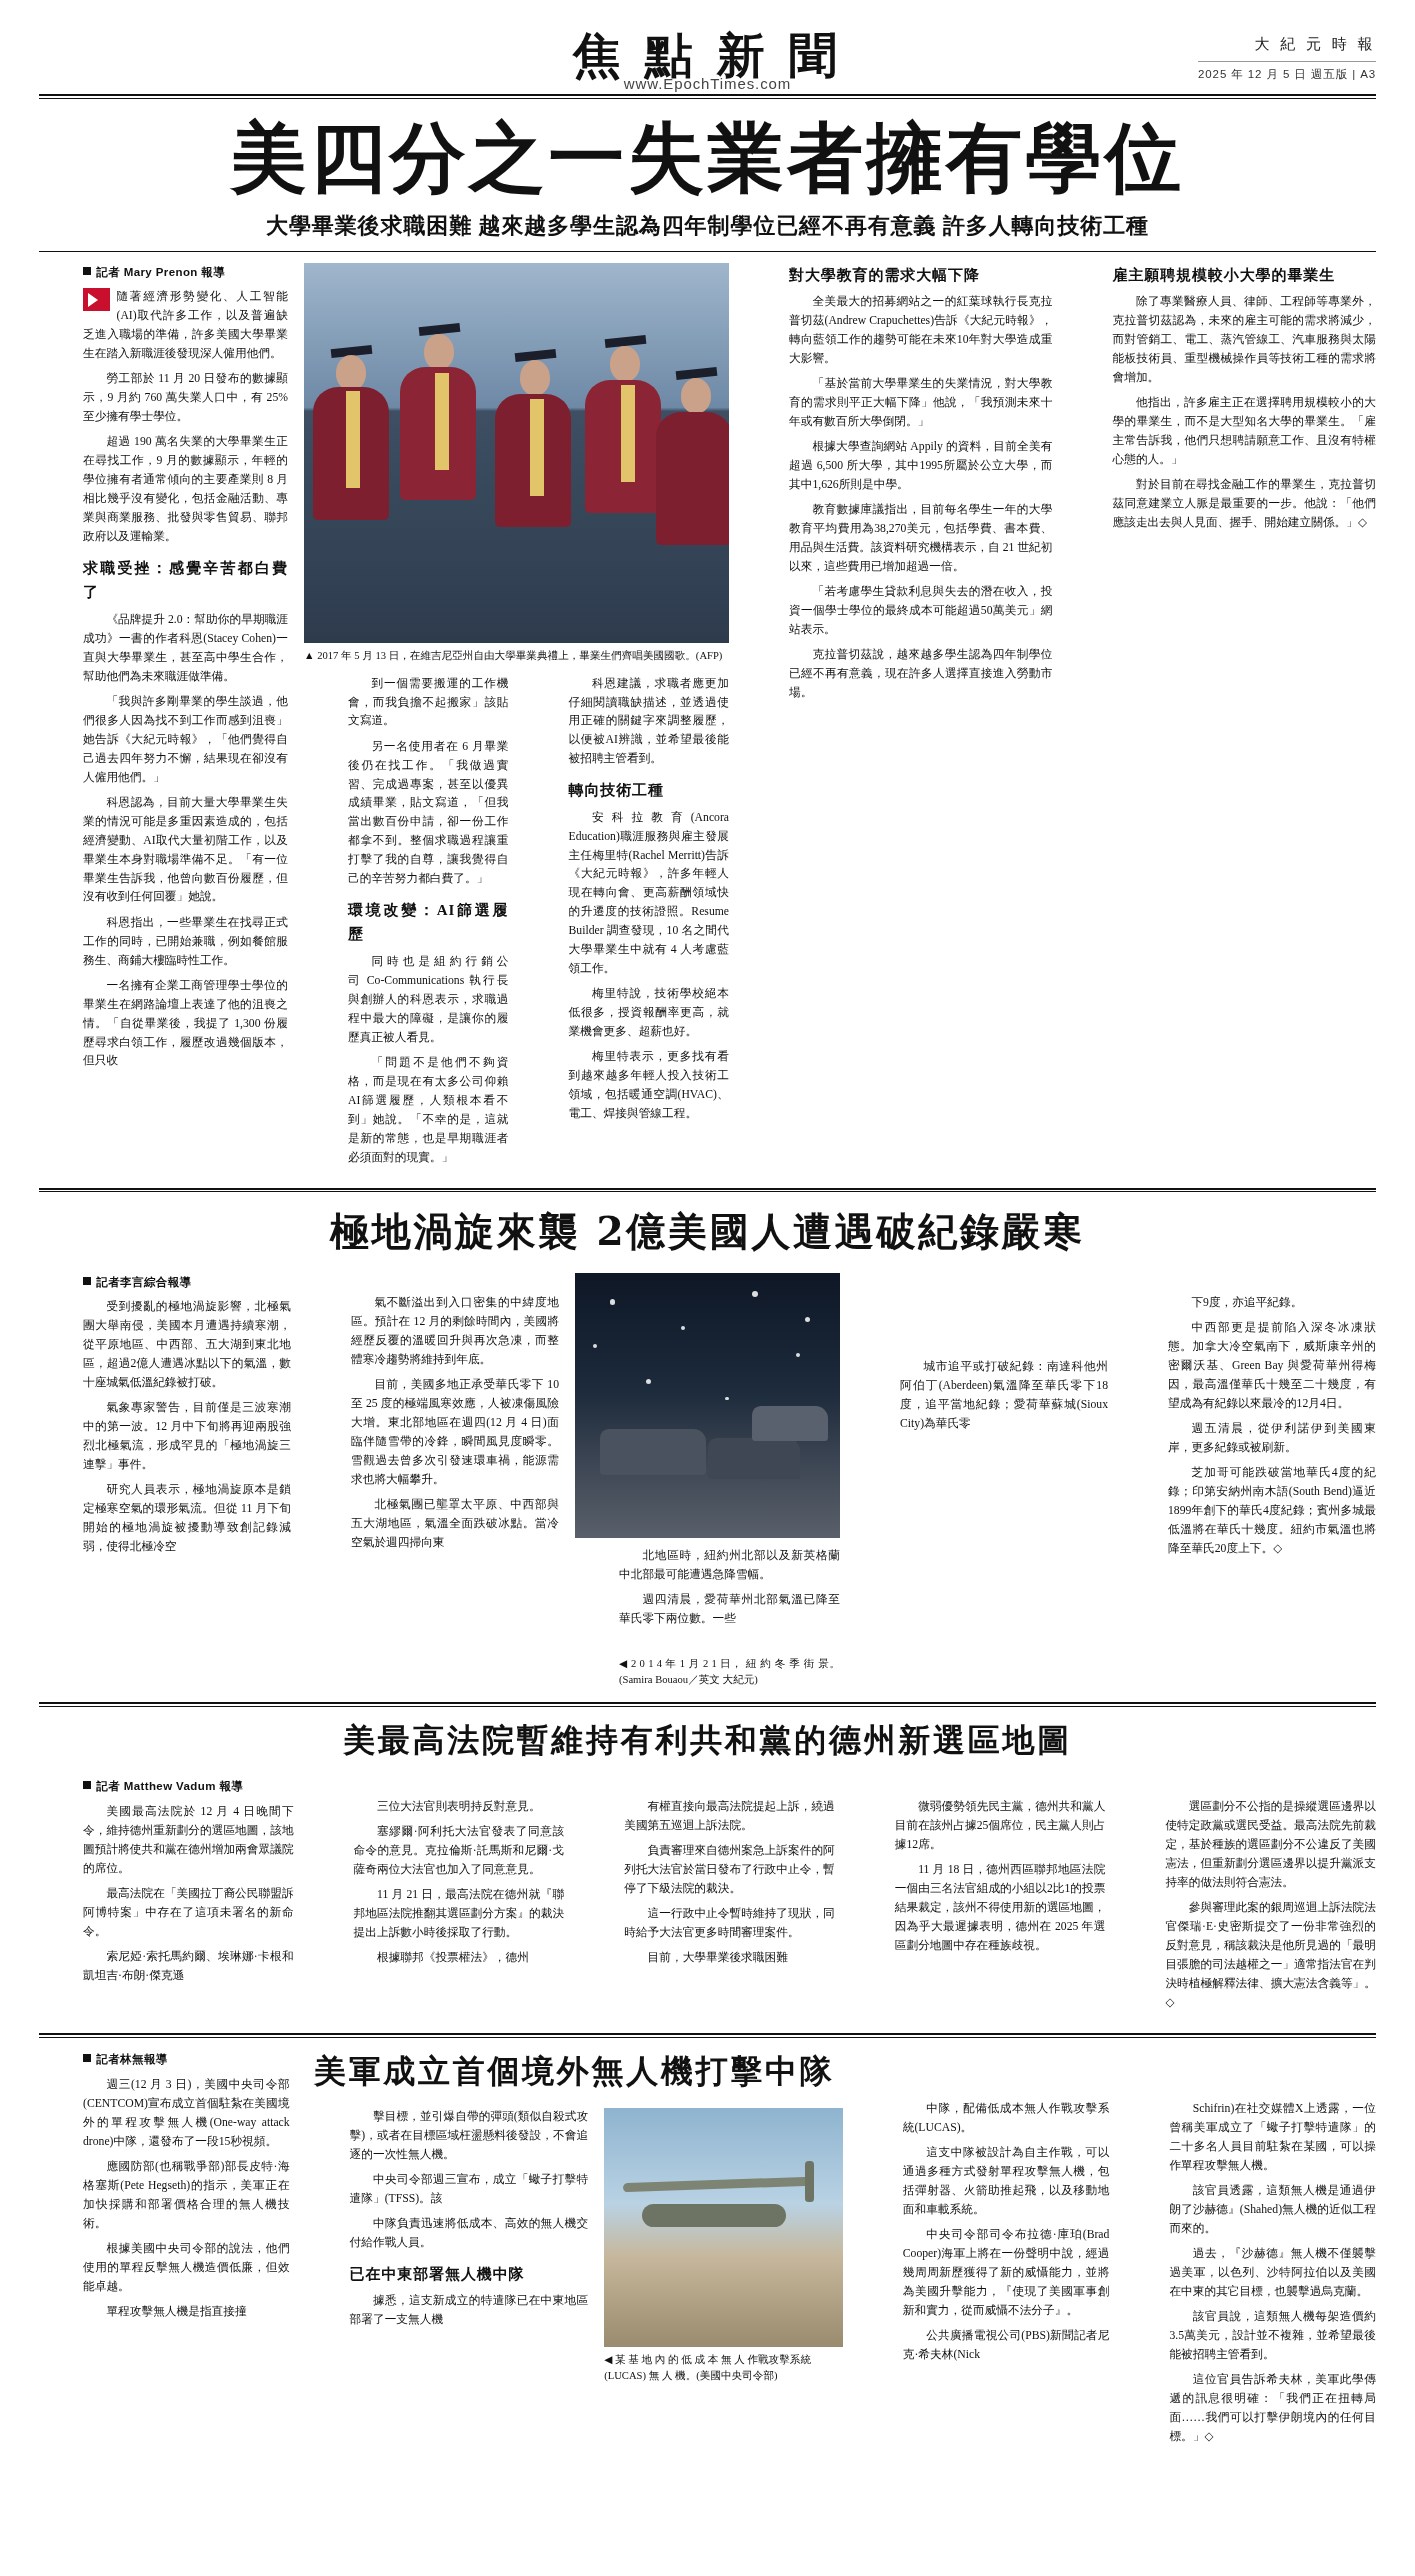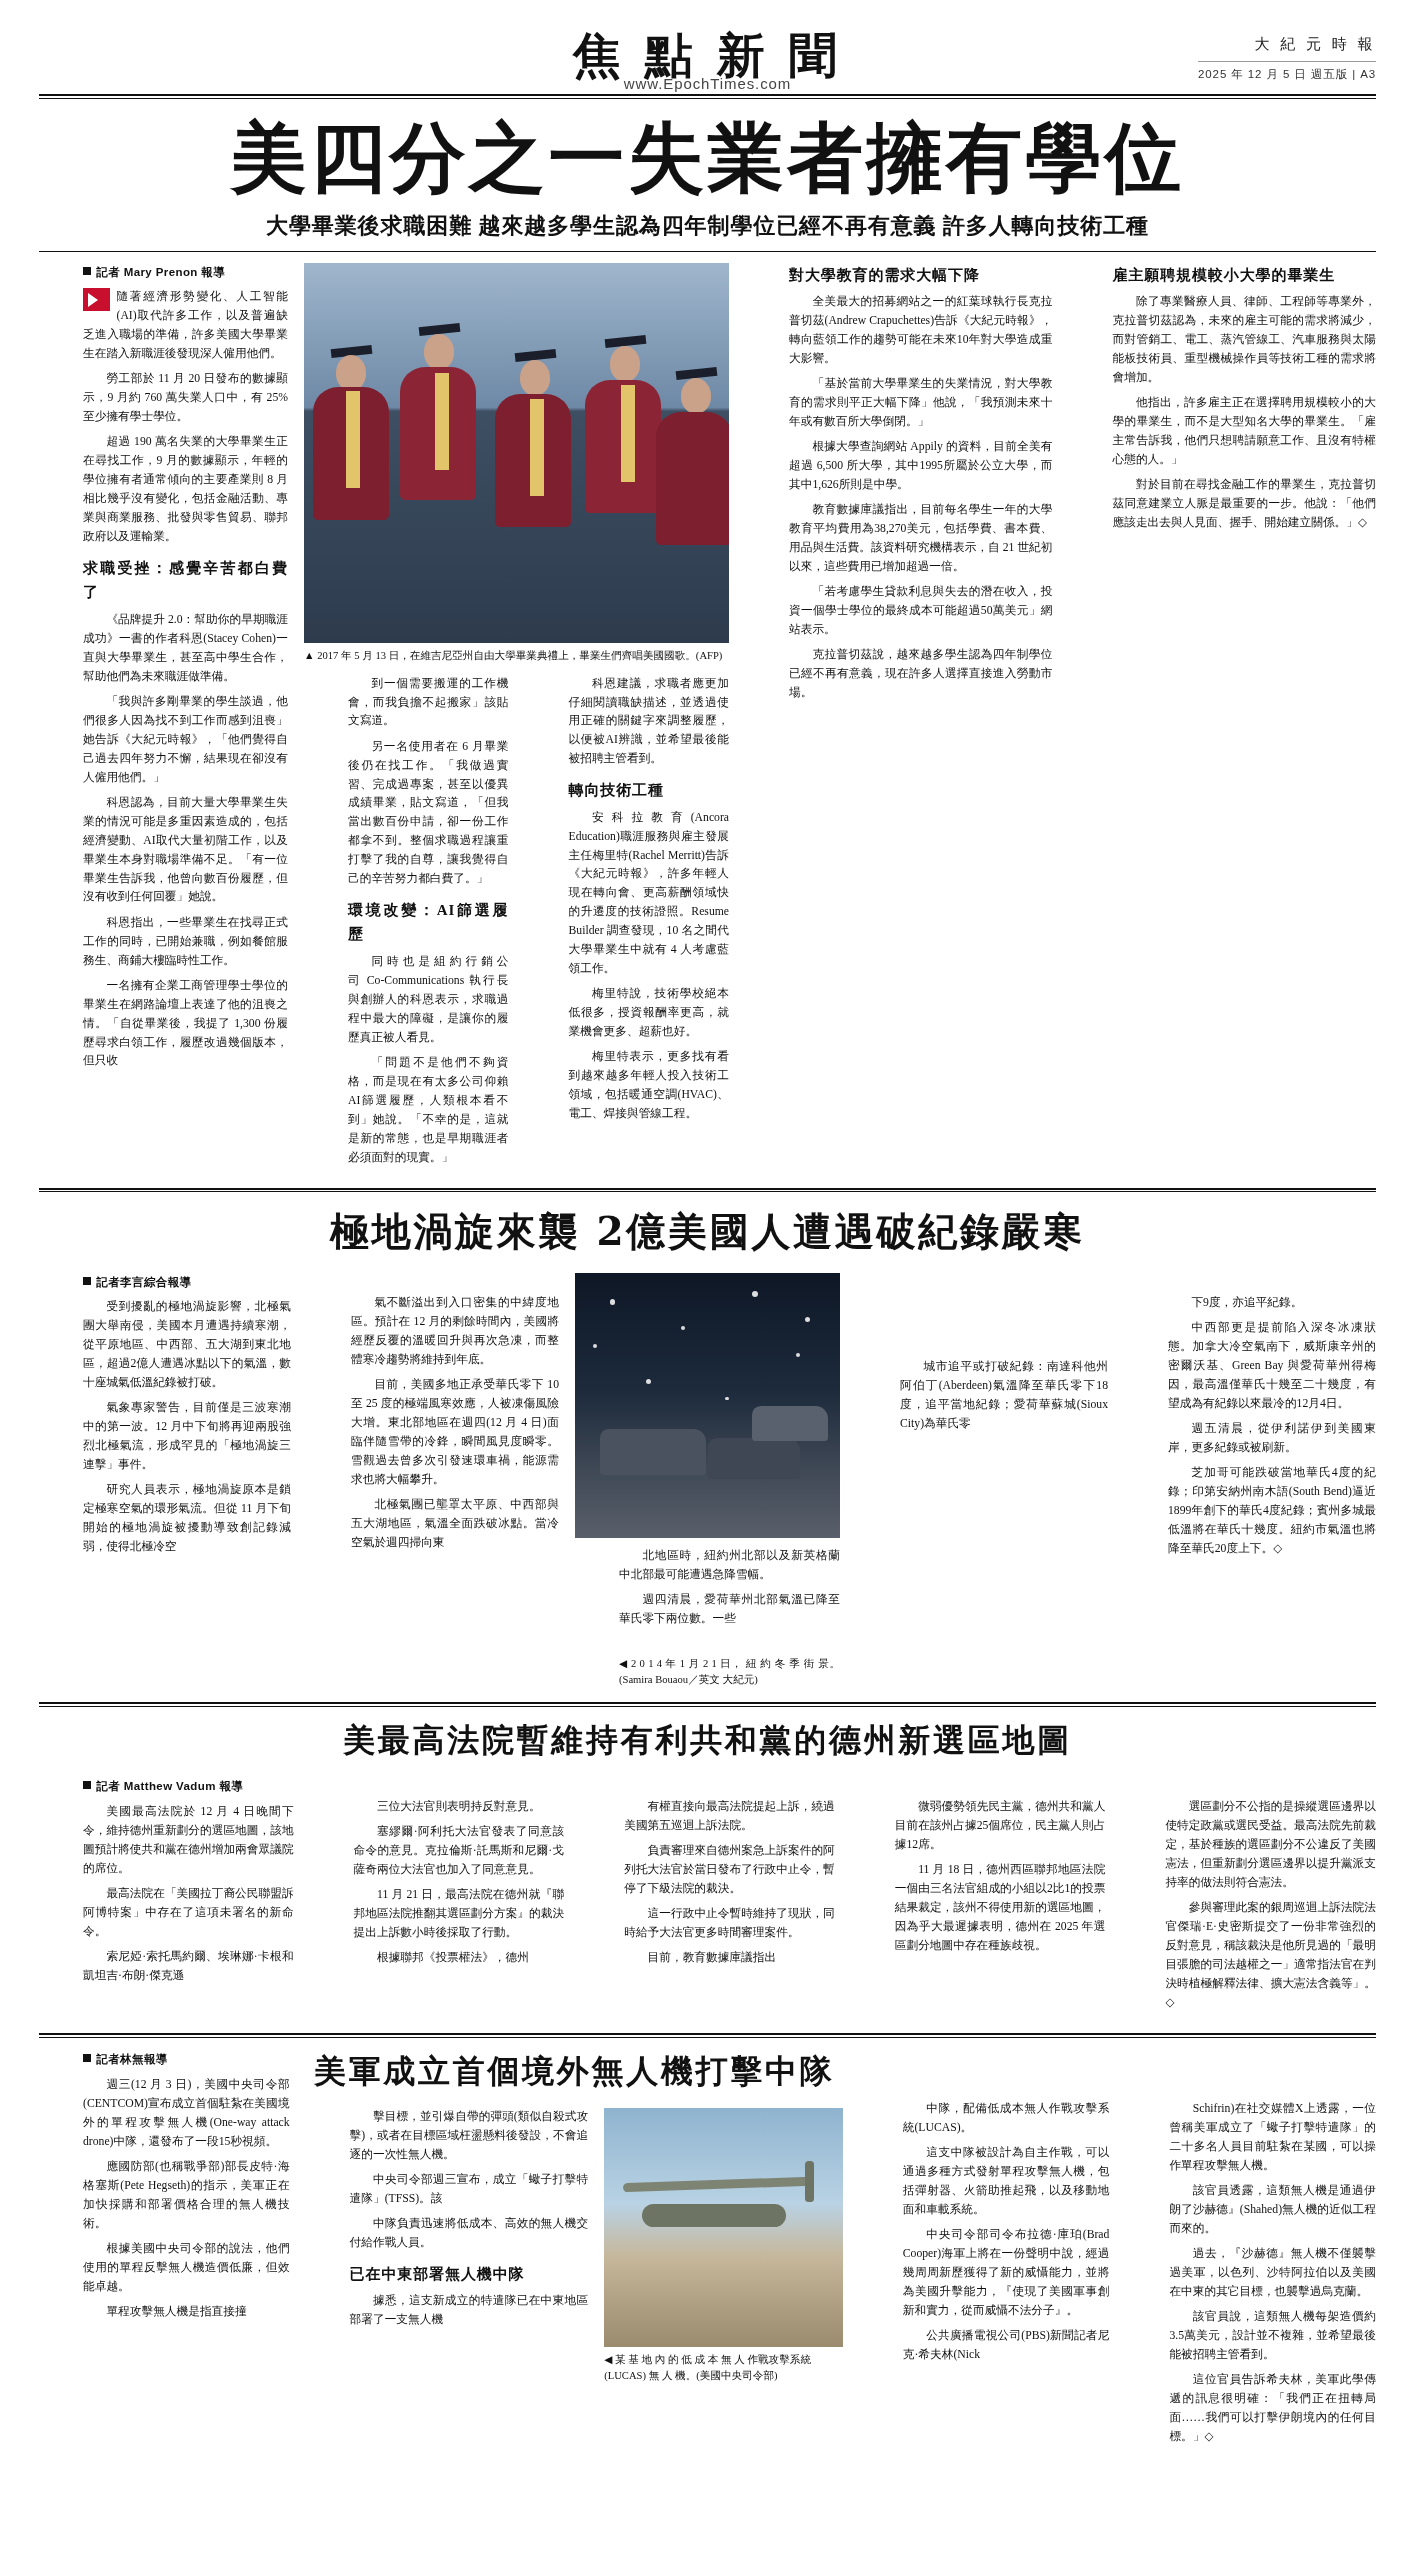--- a/index.html
+++ b/index.html
@@ -280,21 +280,21 @@
       <div class="col">
         <p style="margin-top:21px;">三位大法官則表明持反對意見。</p>
         <p>塞繆爾·阿利托大法官發表了同意該命令的意見。克拉倫斯·託馬斯和尼爾·戈薩奇兩位大法官也加入了同意意見。</p>
         <p>11 月 21 日，最高法院在德州就『聯邦地區法院推翻其選區劃分方案』的裁決提出上訴數小時後採取了行動。</p>
         <p>根據聯邦《投票權法》，德州</p>
       </div>
       <div class="col">
         <p style="margin-top:21px;">有權直接向最高法院提起上訴，繞過美國第五巡迴上訴法院。</p>
         <p>負責審理來自德州案急上訴案件的阿列托大法官於當日發布了行政中止令，暫停了下級法院的裁決。</p>
         <p>這一行政中止令暫時維持了現狀，同時給予大法官更多時間審理案件。</p>
-        <p>目前，教育數據庫議指出</p>
+        <p>目前，大學畢業後求職困難</p>
       </div>
       <div class="col">
         <p style="margin-top:21px;">微弱優勢領先民主黨，德州共和黨人目前在該州占據25個席位，民主黨人則占據12席。</p>
         <p>11 月 18 日，德州西區聯邦地區法院一個由三名法官組成的小組以2比1的投票結果裁定，該州不得使用新的選區地圖，因為乎大最遲據表明，德州在 2025 年選區劃分地圖中存在種族歧視。</p>
       </div>
       <div class="col">
         <p style="margin-top:21px;">選區劃分不公指的是操縱選區邊界以使特定政黨或選民受益。最高法院先前裁定，基於種族的選區劃分不公違反了美國憲法，但重新劃分選區邊界以提升黨派支持率的做法則符合憲法。</p>
         <p>參與審理此案的銀周巡迴上訴法院法官傑瑞·E·史密斯提交了一份非常強烈的反對意見，稱該裁決是他所見過的「最明目張膽的司法越權之一」適常指法官在判決時植極解釋法律、擴大憲法含義等」。◇</p>
       </div>
     </div>

